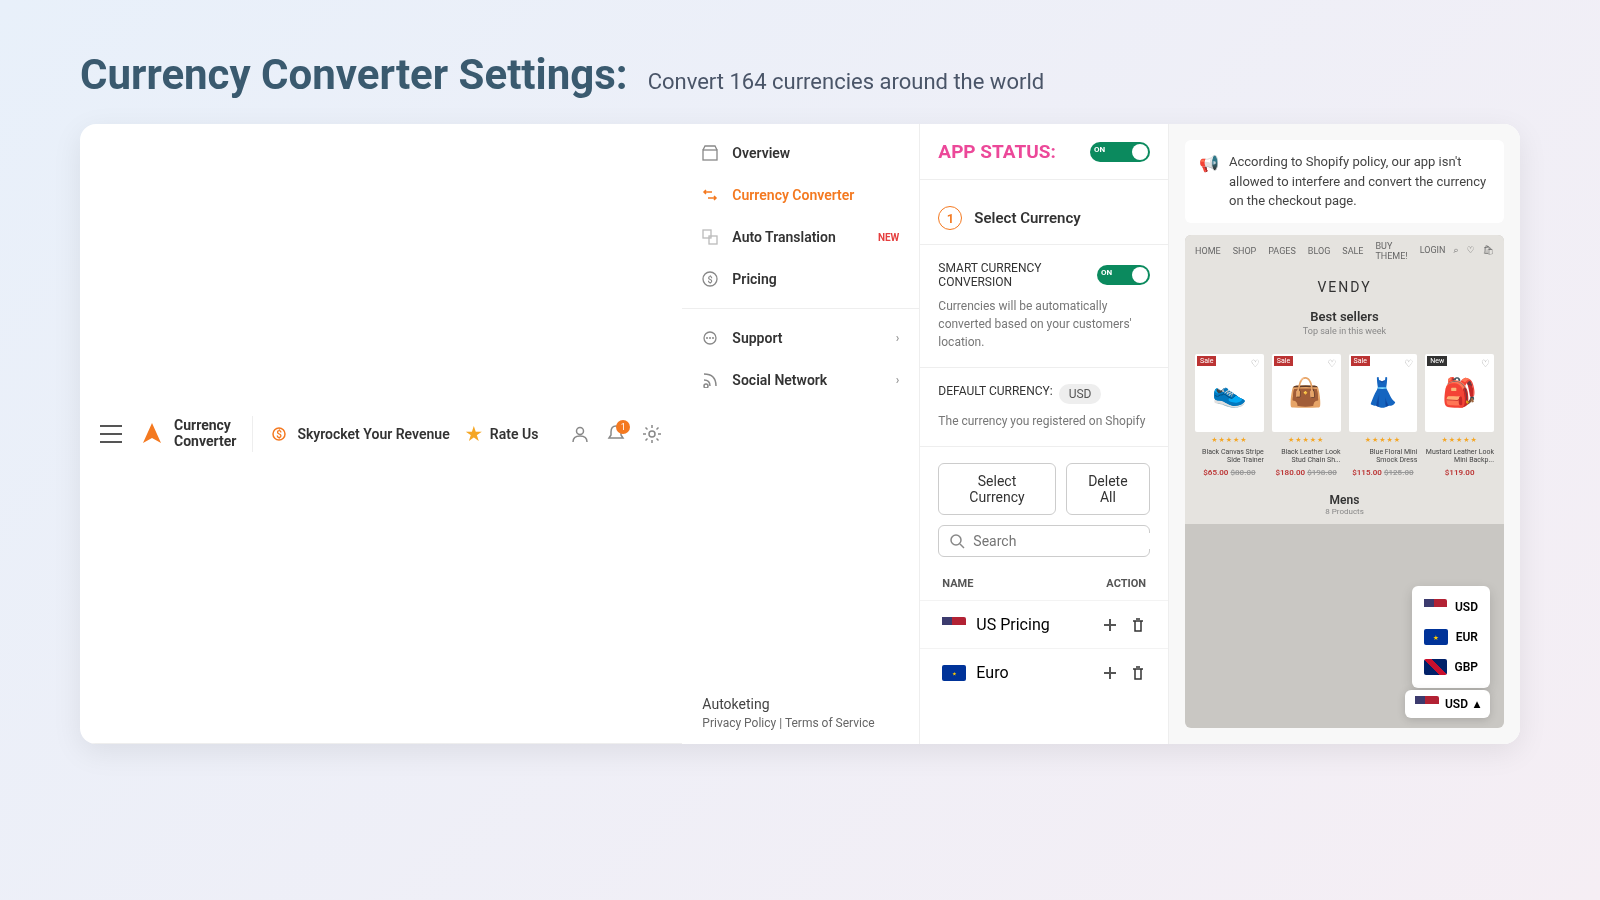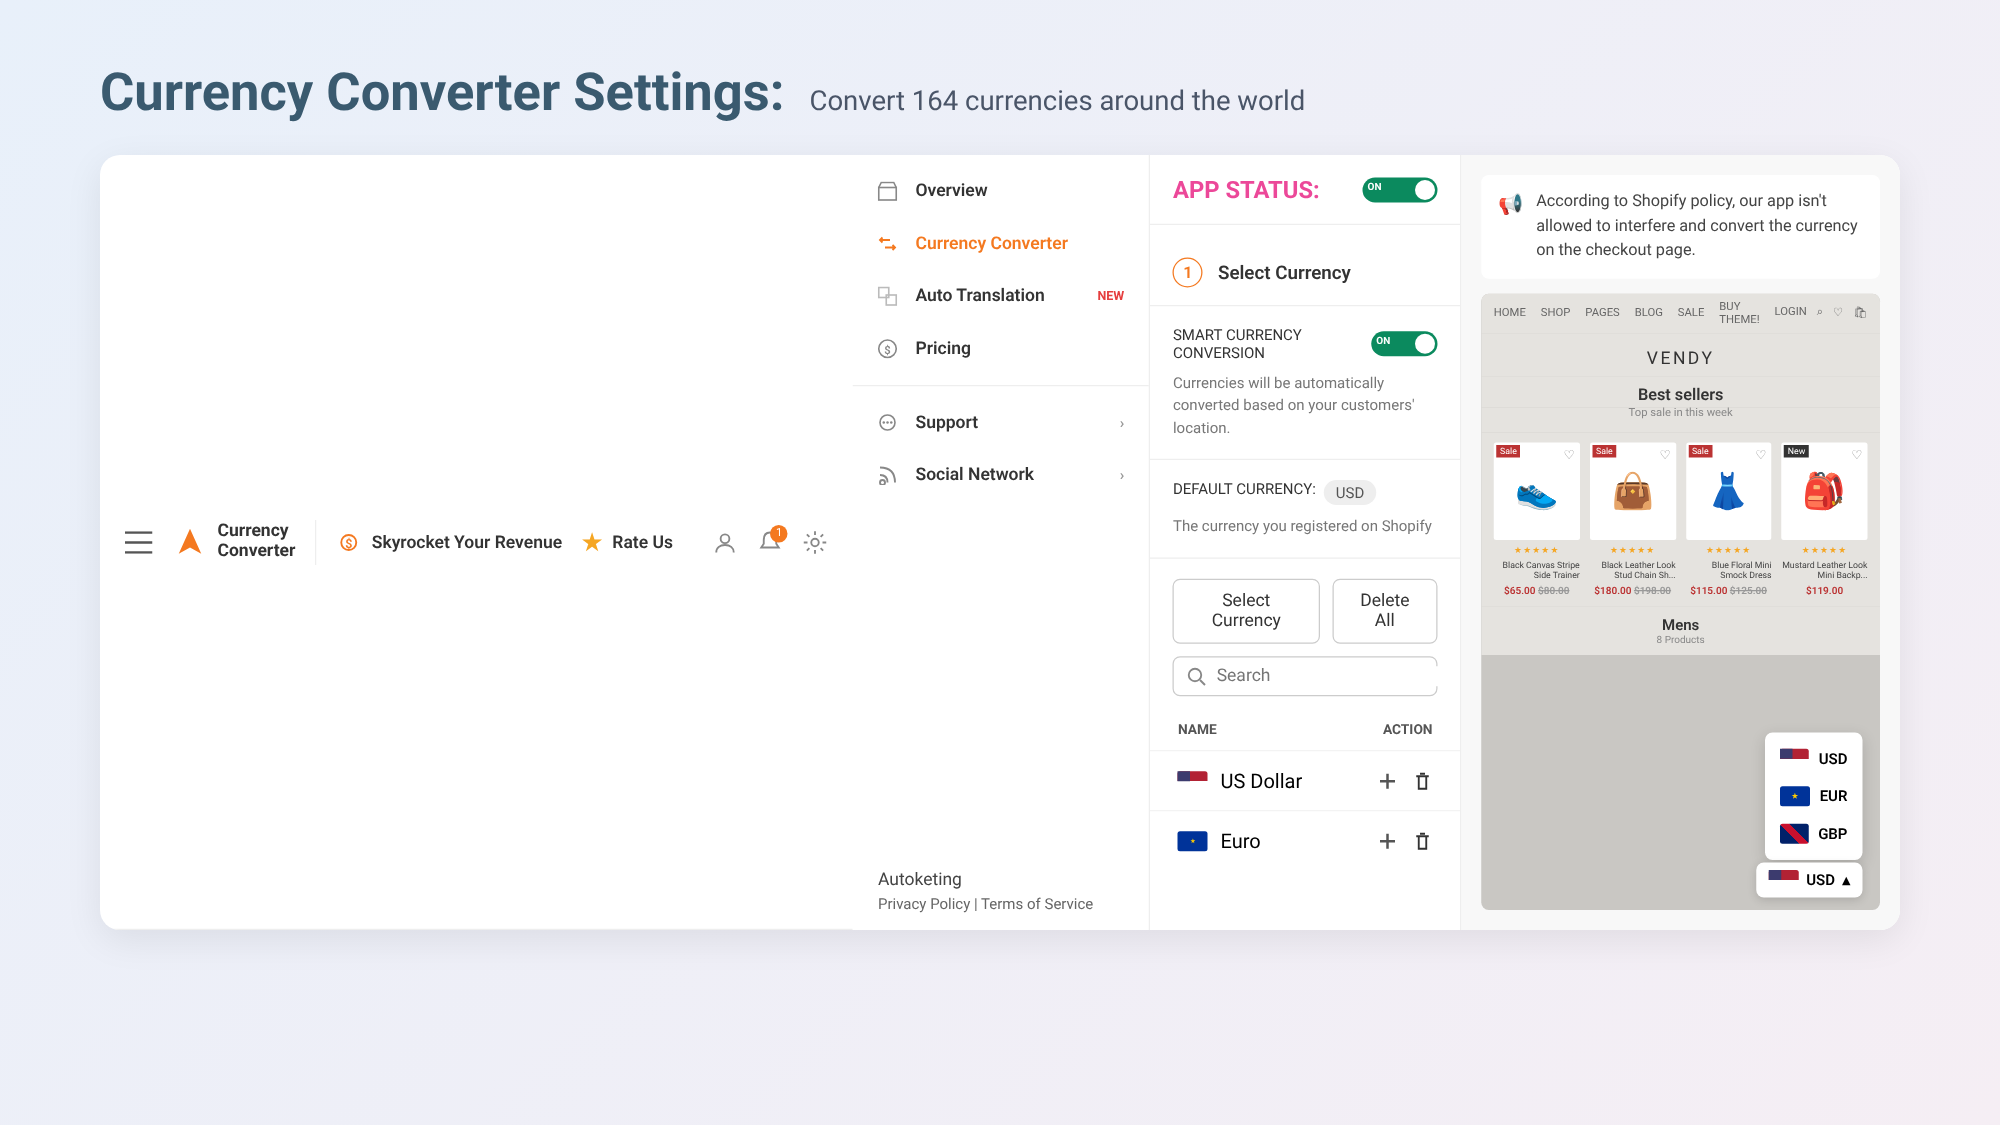--- a/index.html
+++ b/index.html
@@ -257,21 +257,21 @@
         </div>
 
         <div class="tbl-head">
           <span>NAME</span>
           <span>ACTION</span>
         </div>
 
         <div class="tbl-row">
           <div class="tbl-left">
             <span class="flag flag-us"></span>
-            <span>US Dollar</span>
+            <span>US Pricing</span>
           </div>
           <div class="tbl-actions">
             <span>
                 <svg width="16" height="16" viewBox="0 0 16 16">
                   <path d="M8 2v12M2 8h12" stroke="#555" stroke-width="2"></path>
                 </svg>
               </span>
             <span>
                 <svg width="16" height="16" viewBox="0 0 16 16">
                   <path d="M3 4h10M5 4v10h6V4M6 2h4" fill="none" stroke="#333" stroke-width="1.5"></path>

